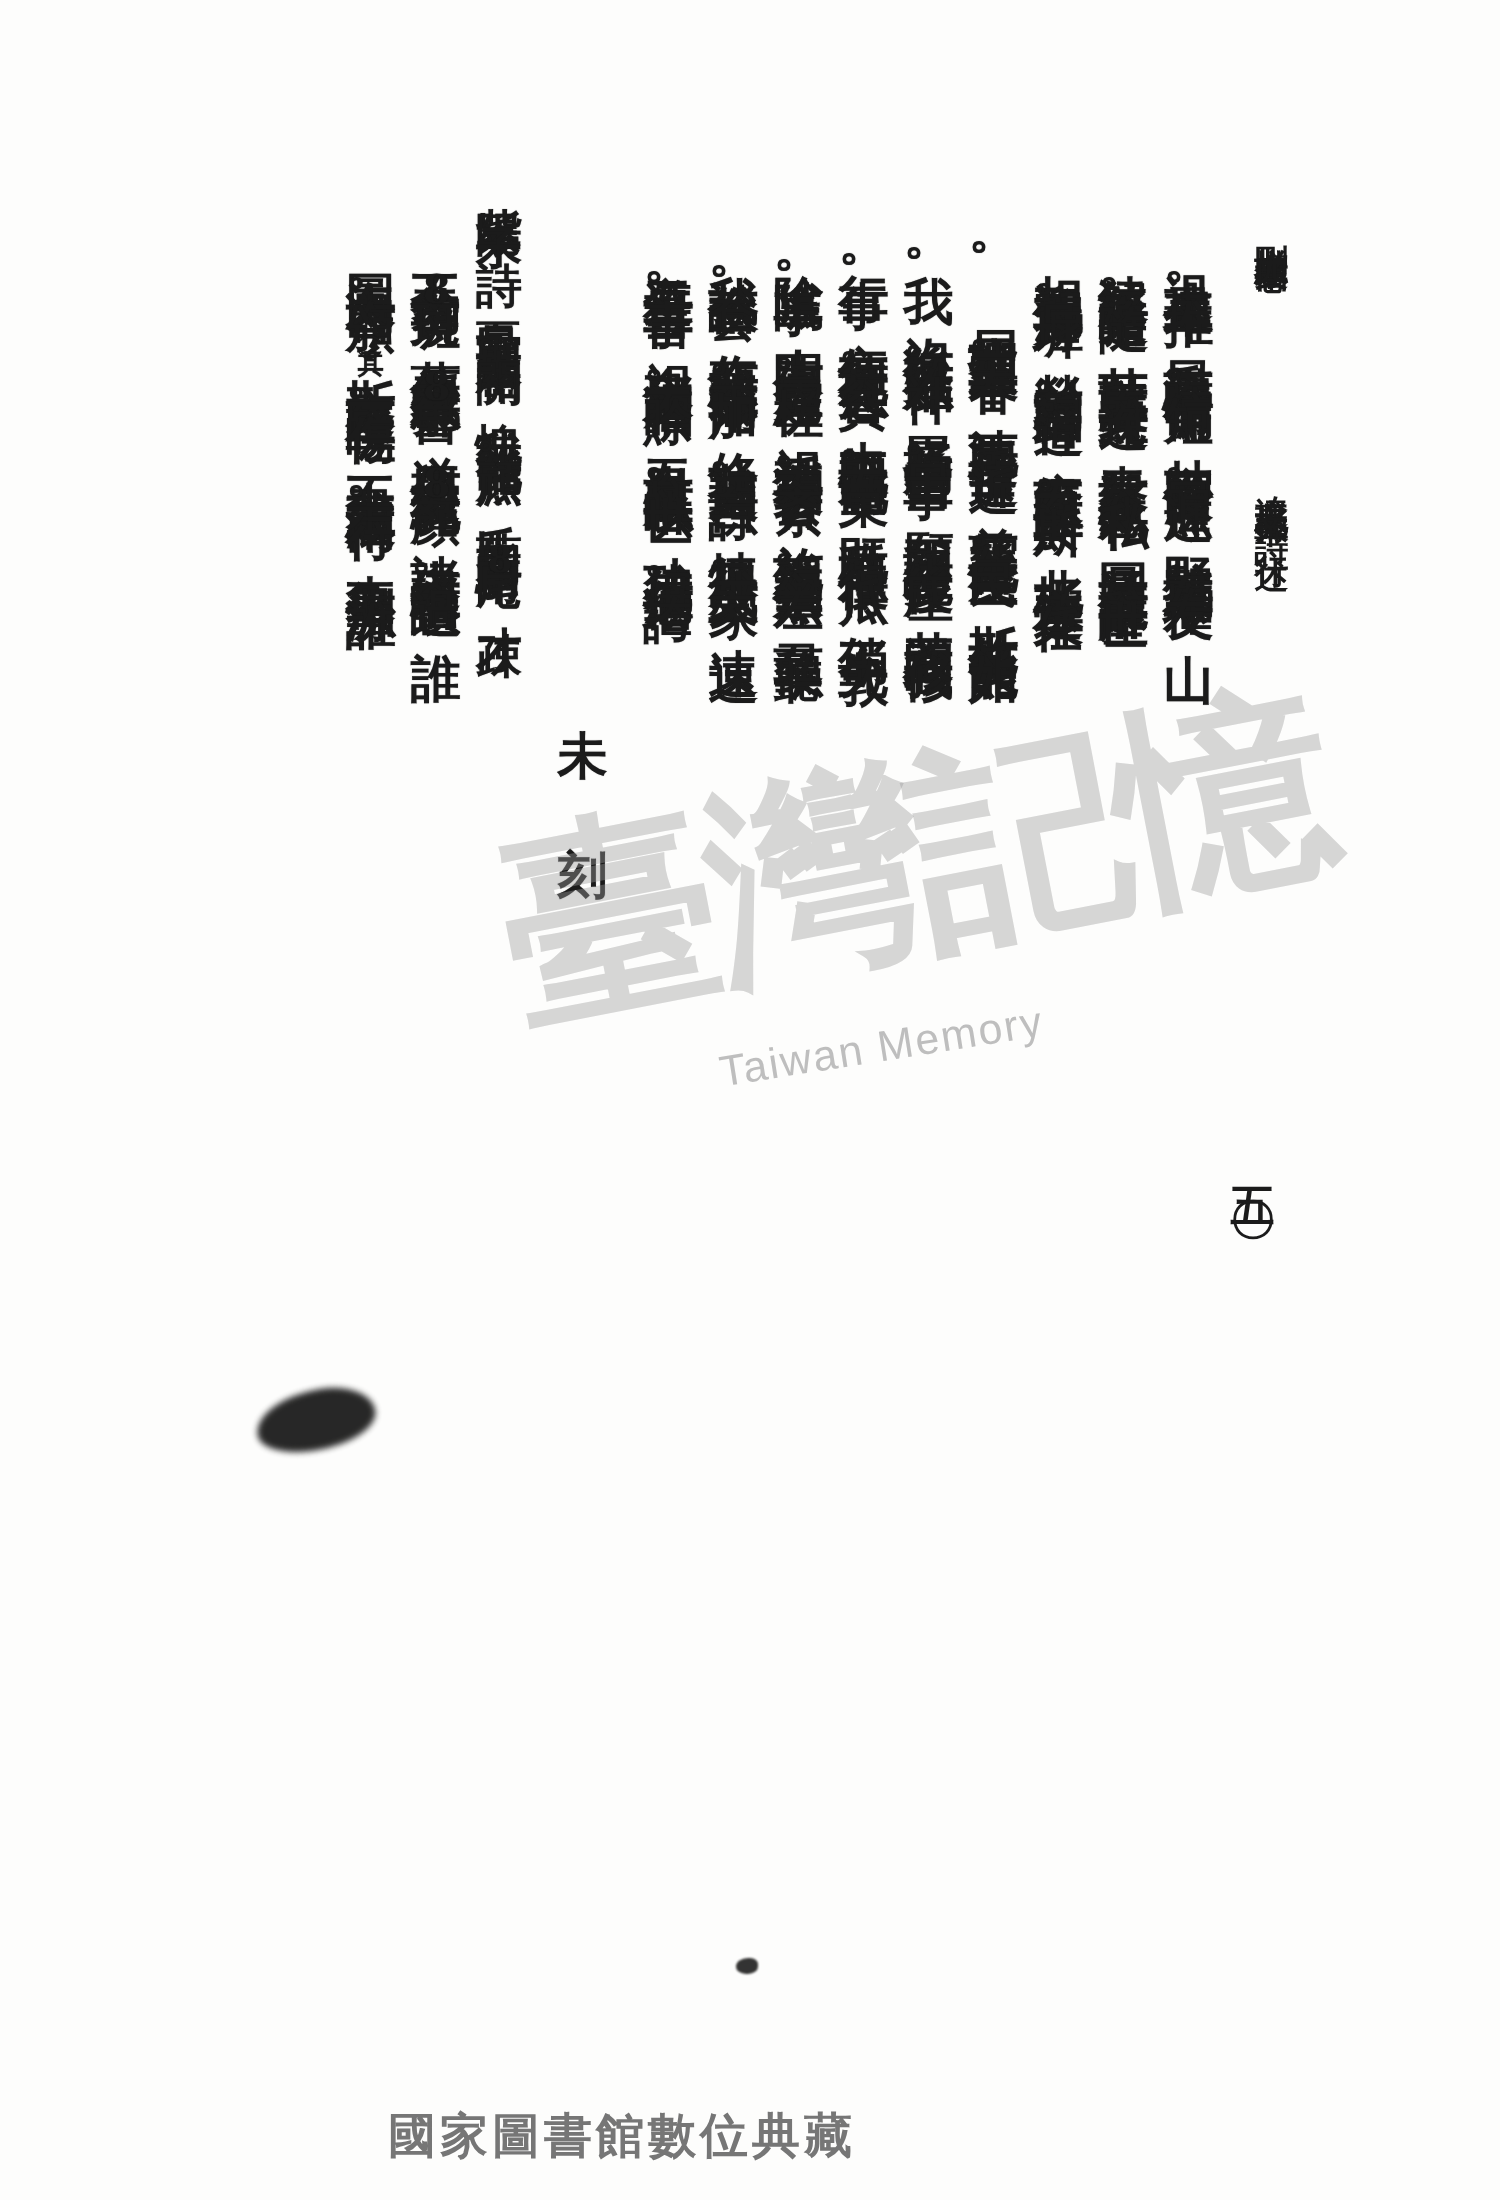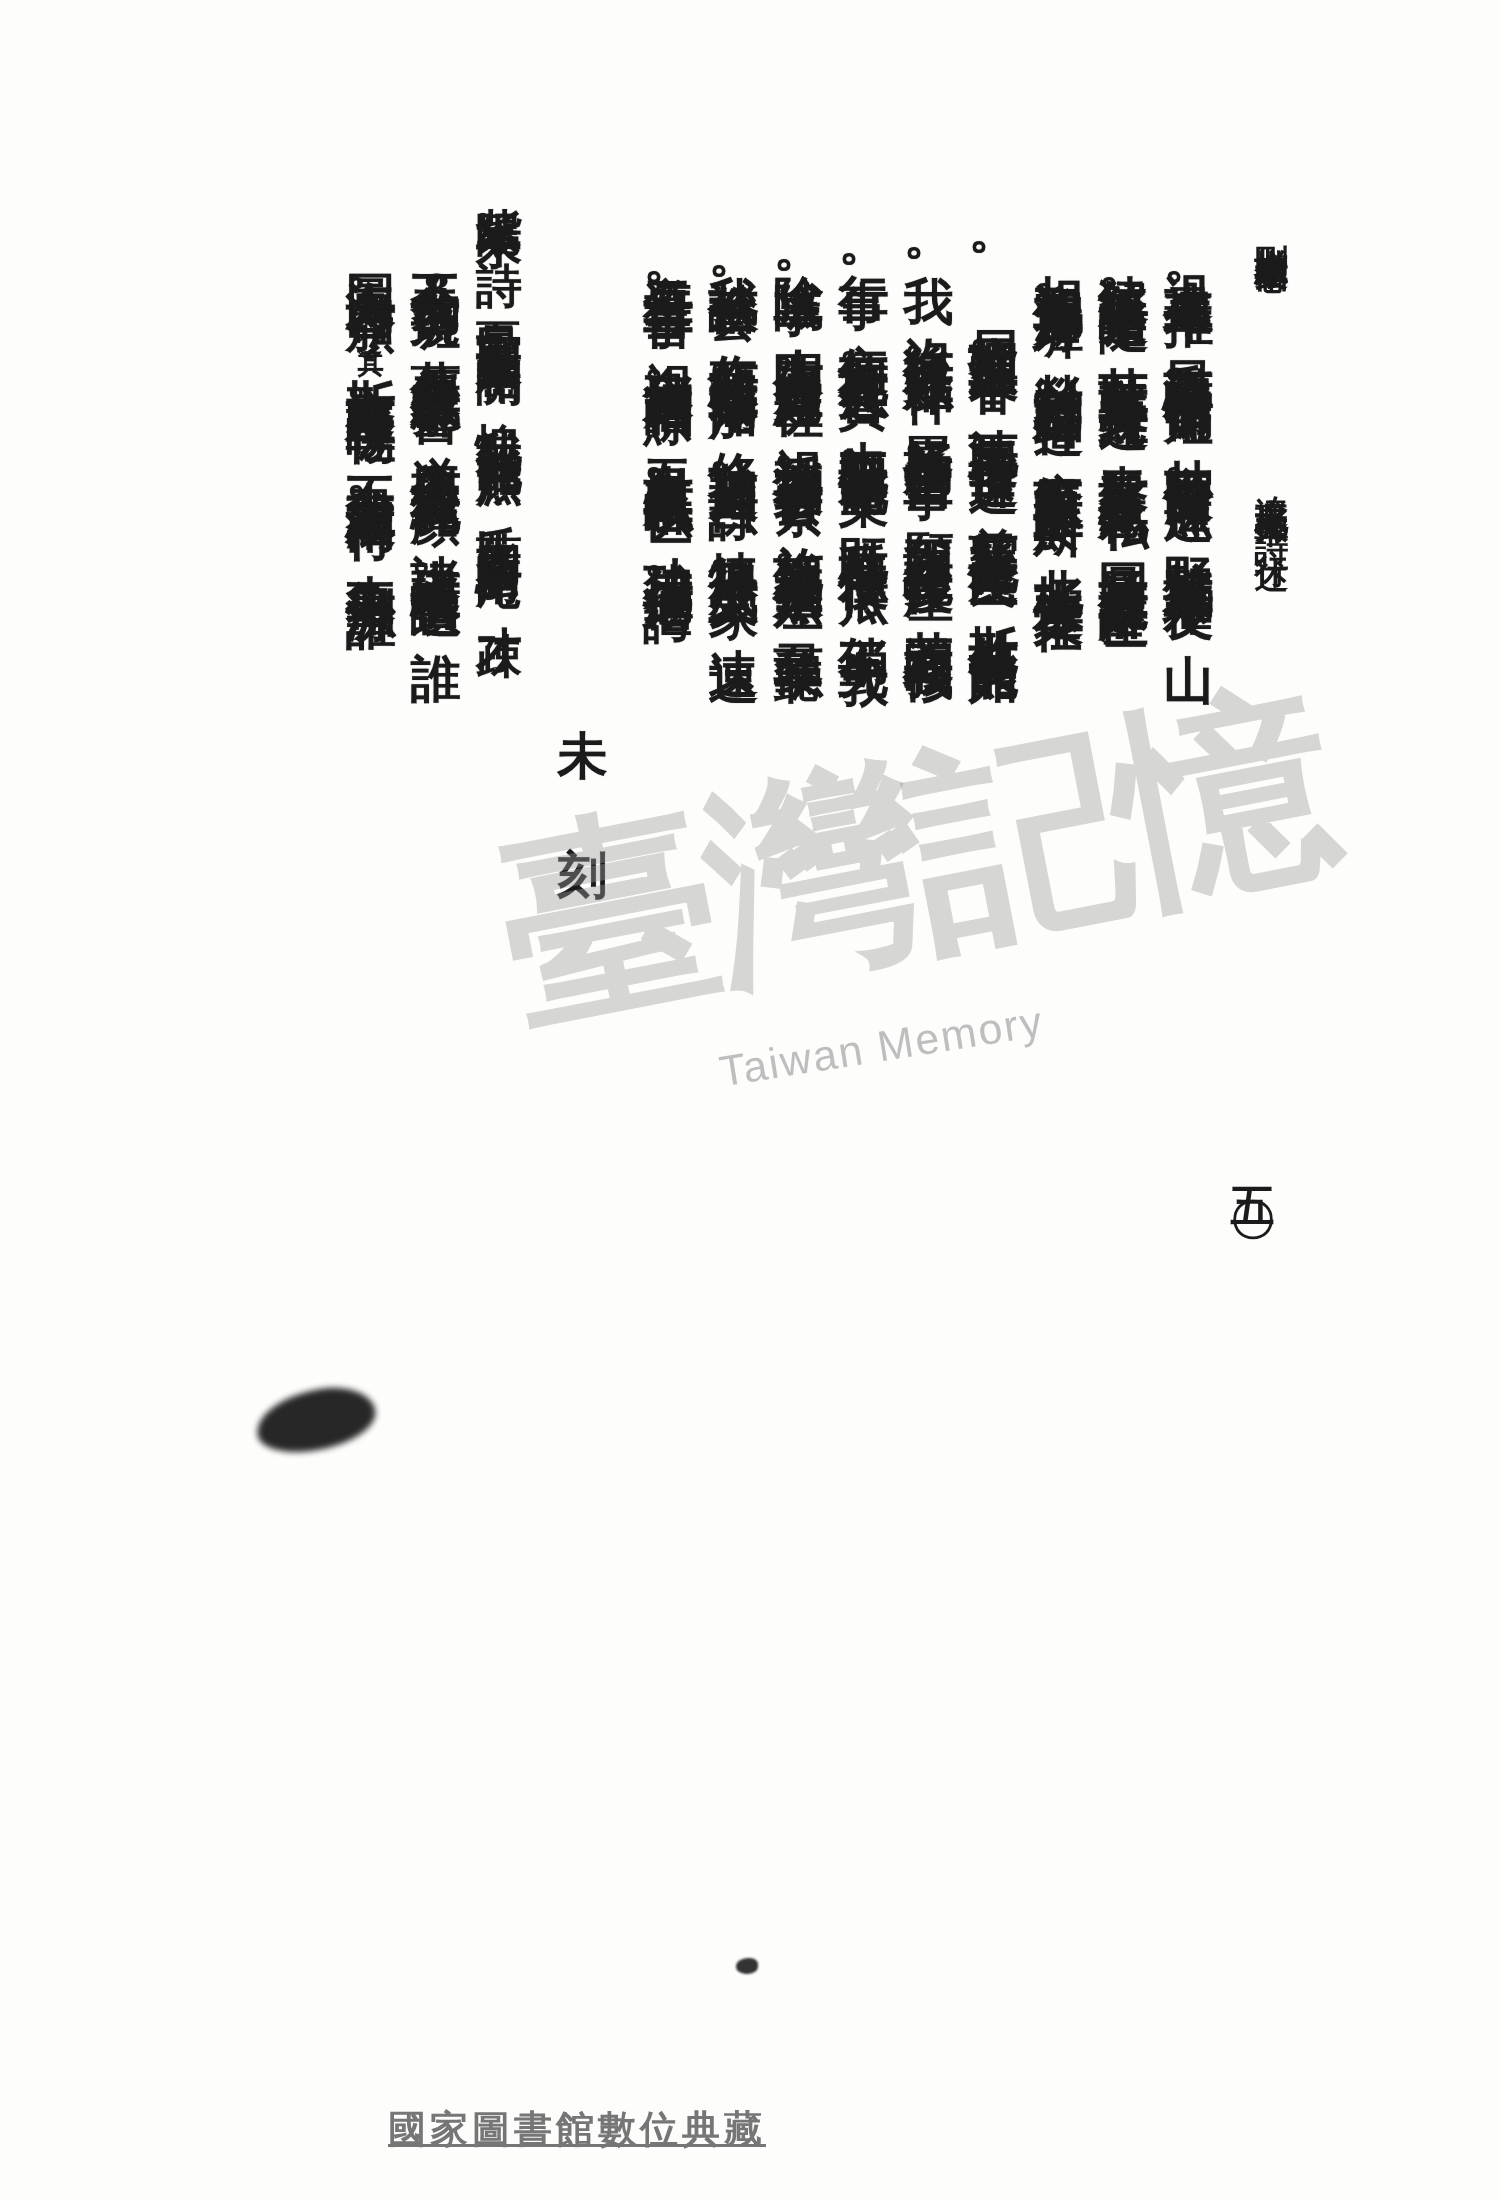--- a/index.html
+++ b/index.html
@@ -77,25 +77,24 @@
     letter-spacing:2px;
     color:rgba(148,148,148,.60);
     transform:rotate(-9deg);
     z-index:4;
     pointer-events:none;
   }
   
   .footer-text{
     position:absolute;
     left:388px;top:2104px;
-    font-size:38px;font-weight:700;
+    font-size:48px;font-weight:700;
     letter-spacing:4px;
     color:#767676;
     z-index:2;
-    text-decoration:underline;
   }
   
   .ink-blot{
     position:absolute;
     left:256px;top:1390px;
     width:120px;height:60px;
     background:#151515;
     border-radius:58% 42% 55% 45% / 60% 50% 50% 40%;
     filter:blur(3px);
     transform:rotate(-9deg);

